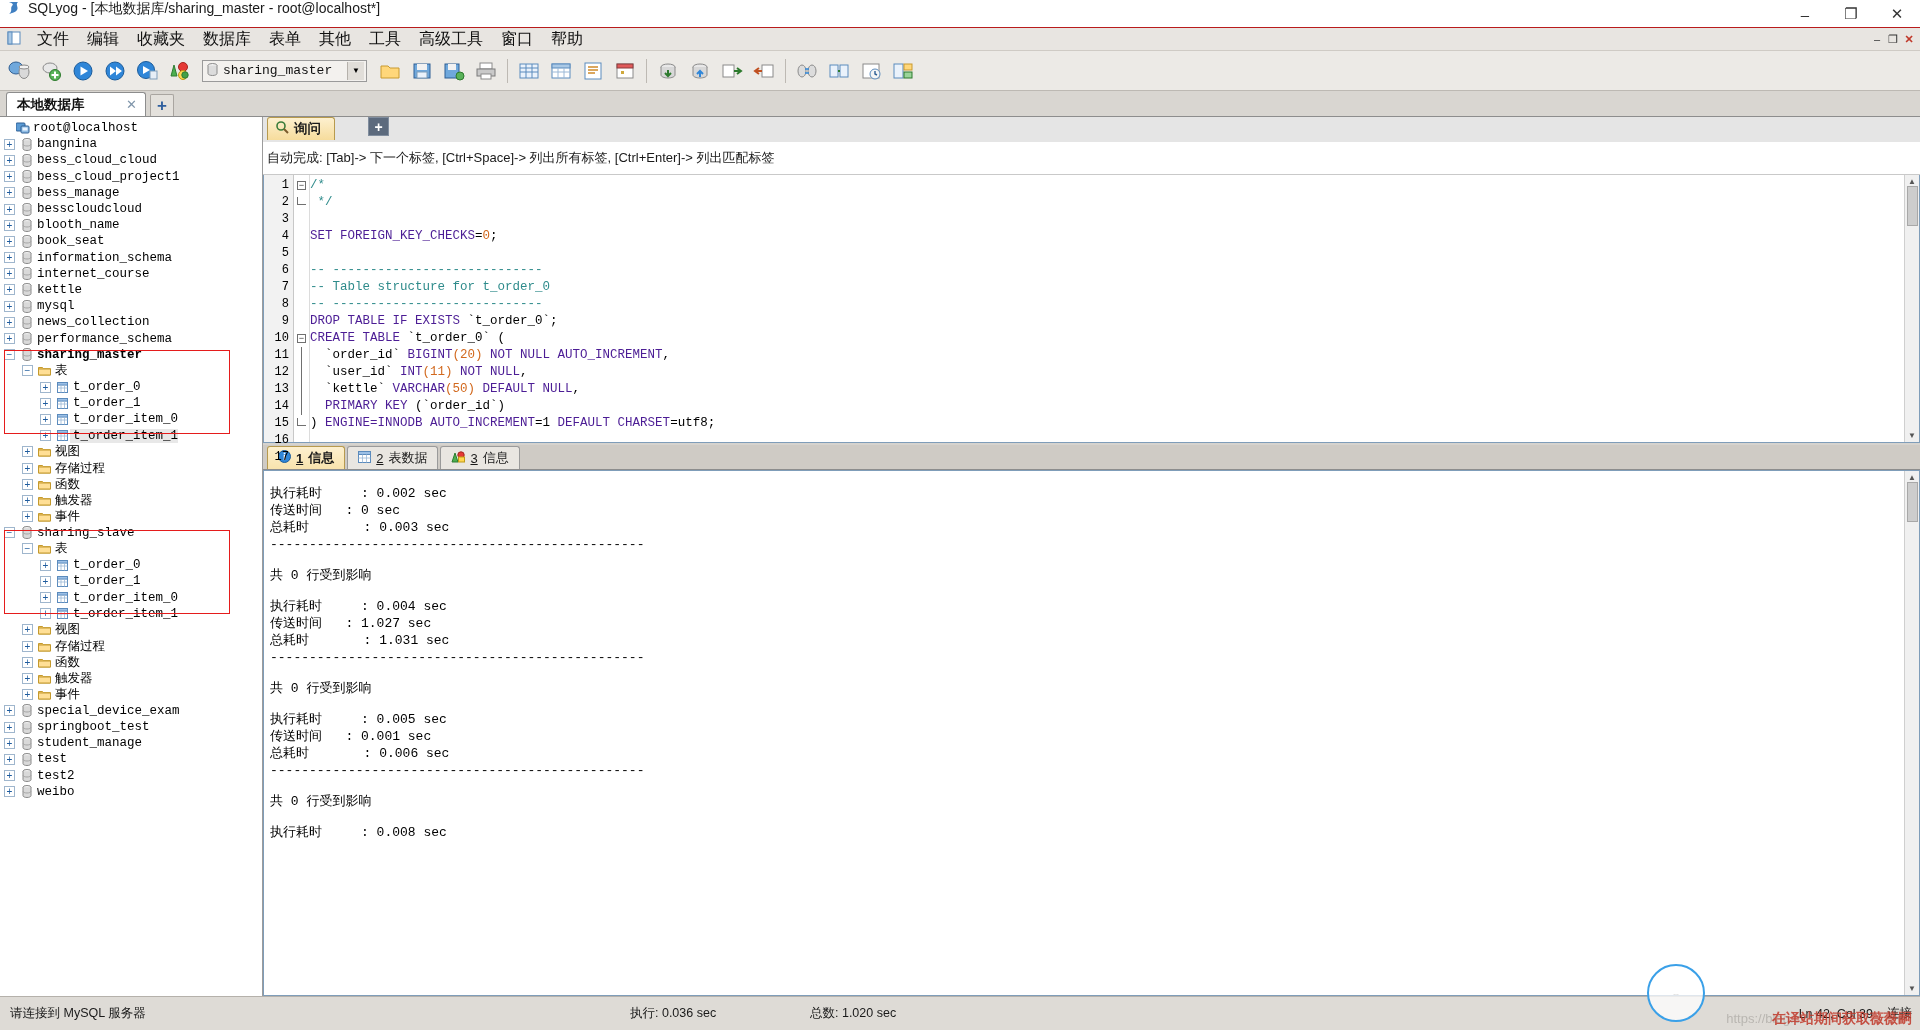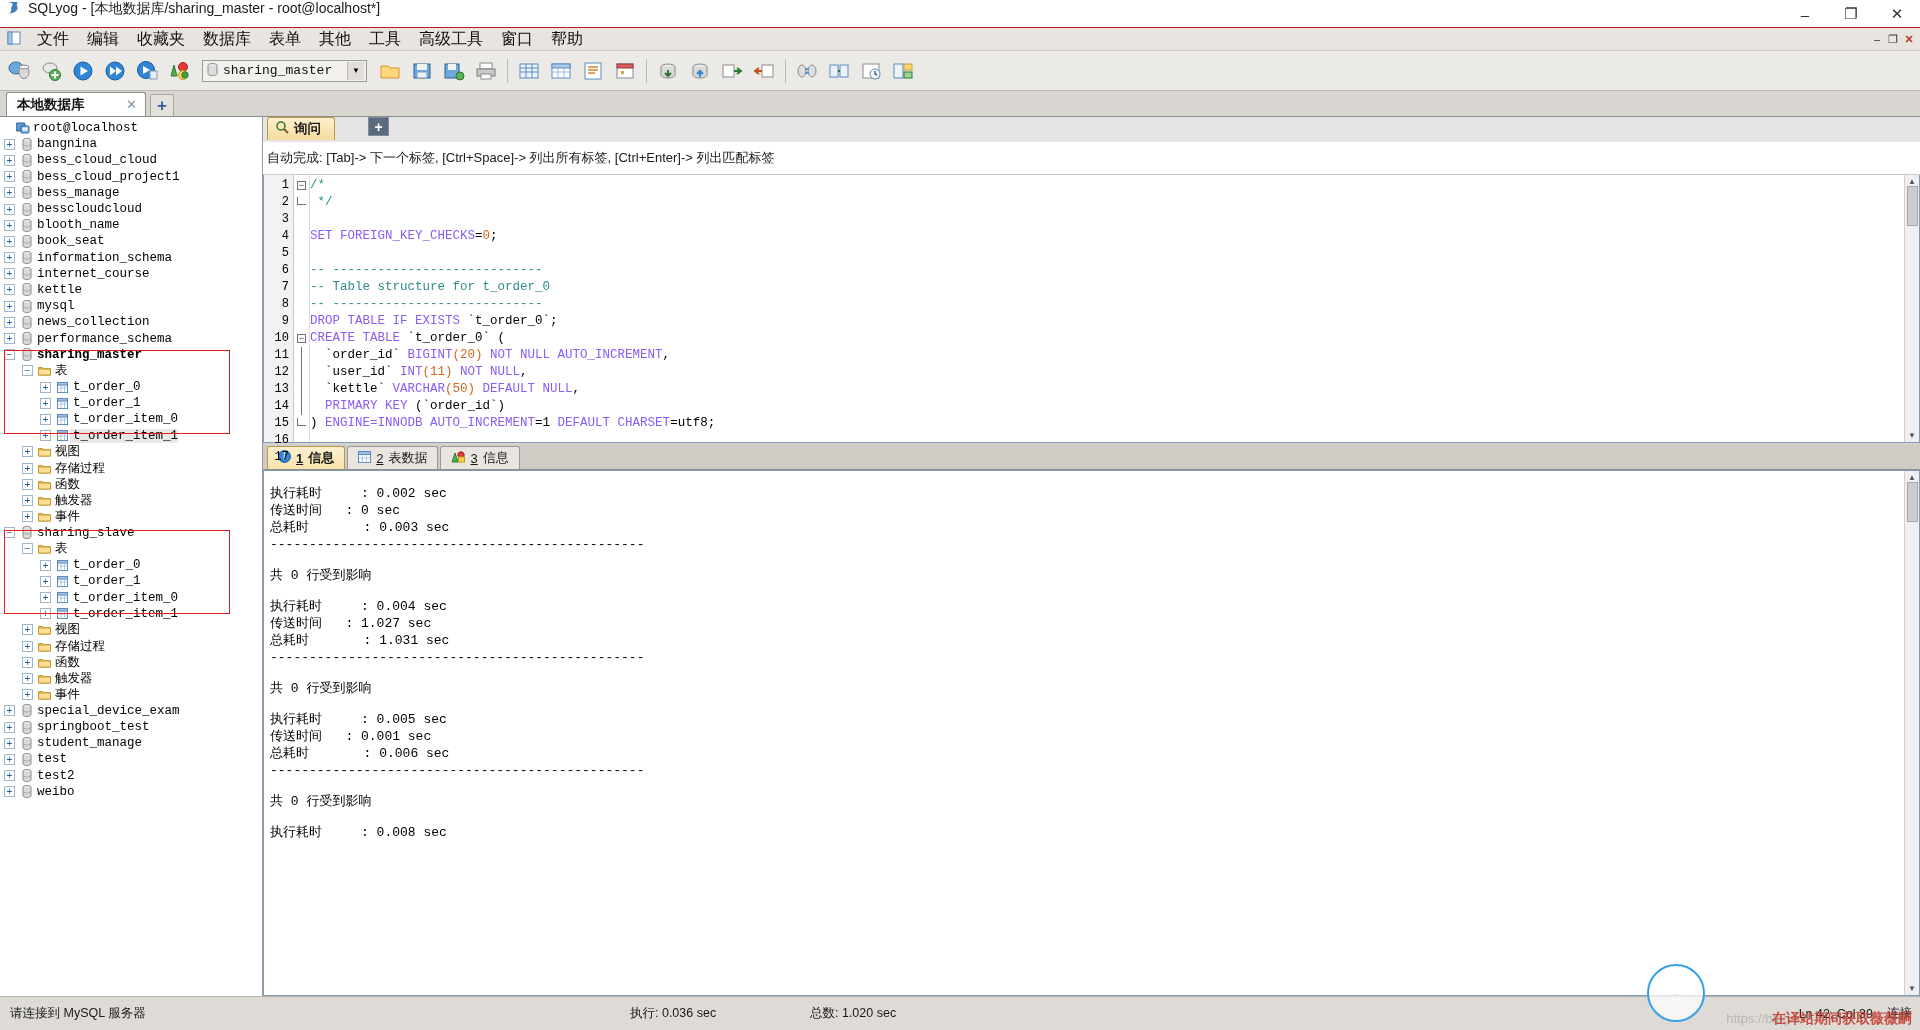--- a/index.html
+++ b/index.html
@@ -129,21 +129,21 @@
   }
   .gutter div { height:17px; line-height:17px; padding-right:4px; }
   .foldcol { width:16px; background:#ffffff; border-right:1px solid #dcdcdc; flex:none; padding-top:2px;
              position:relative; }
   .foldcol div { height:17px; line-height:17px; text-align:center; font-size:9px; color:#333; }
   .fold-box { display:inline-block; width:9px; height:9px; border:1px solid #707070; background:#fff;
               line-height:7px; font-size:9px; text-align:center; vertical-align:middle; }
   .code { flex:1; padding-top:2px; font-family:"Liberation Mono", monospace; font-size:12.5px;
           overflow:hidden; position:relative; }
   .code .ln { height:17px; line-height:17px; white-space:pre; }
-  .kw  { color:#8b5cf6; }
+  .kw  { color:#4c1d95; }
   .cmt { color:#2e8b8b; }
   .num { color:#d2691e; }
   .plain { color:#000; }
 
   .vscroll {
     width:15px; background:#f0f0f0; border-left:1px solid #cfcfcf; flex:none;
     display:flex; flex-direction:column; align-items:center; justify-content:space-between;
     font-size:8px; color:#555; padding:2px 0;
   }
   .vscroll .thumb { width:11px; height:40px; background:#cdcdcd; border:1px solid #a8a8a8; }

